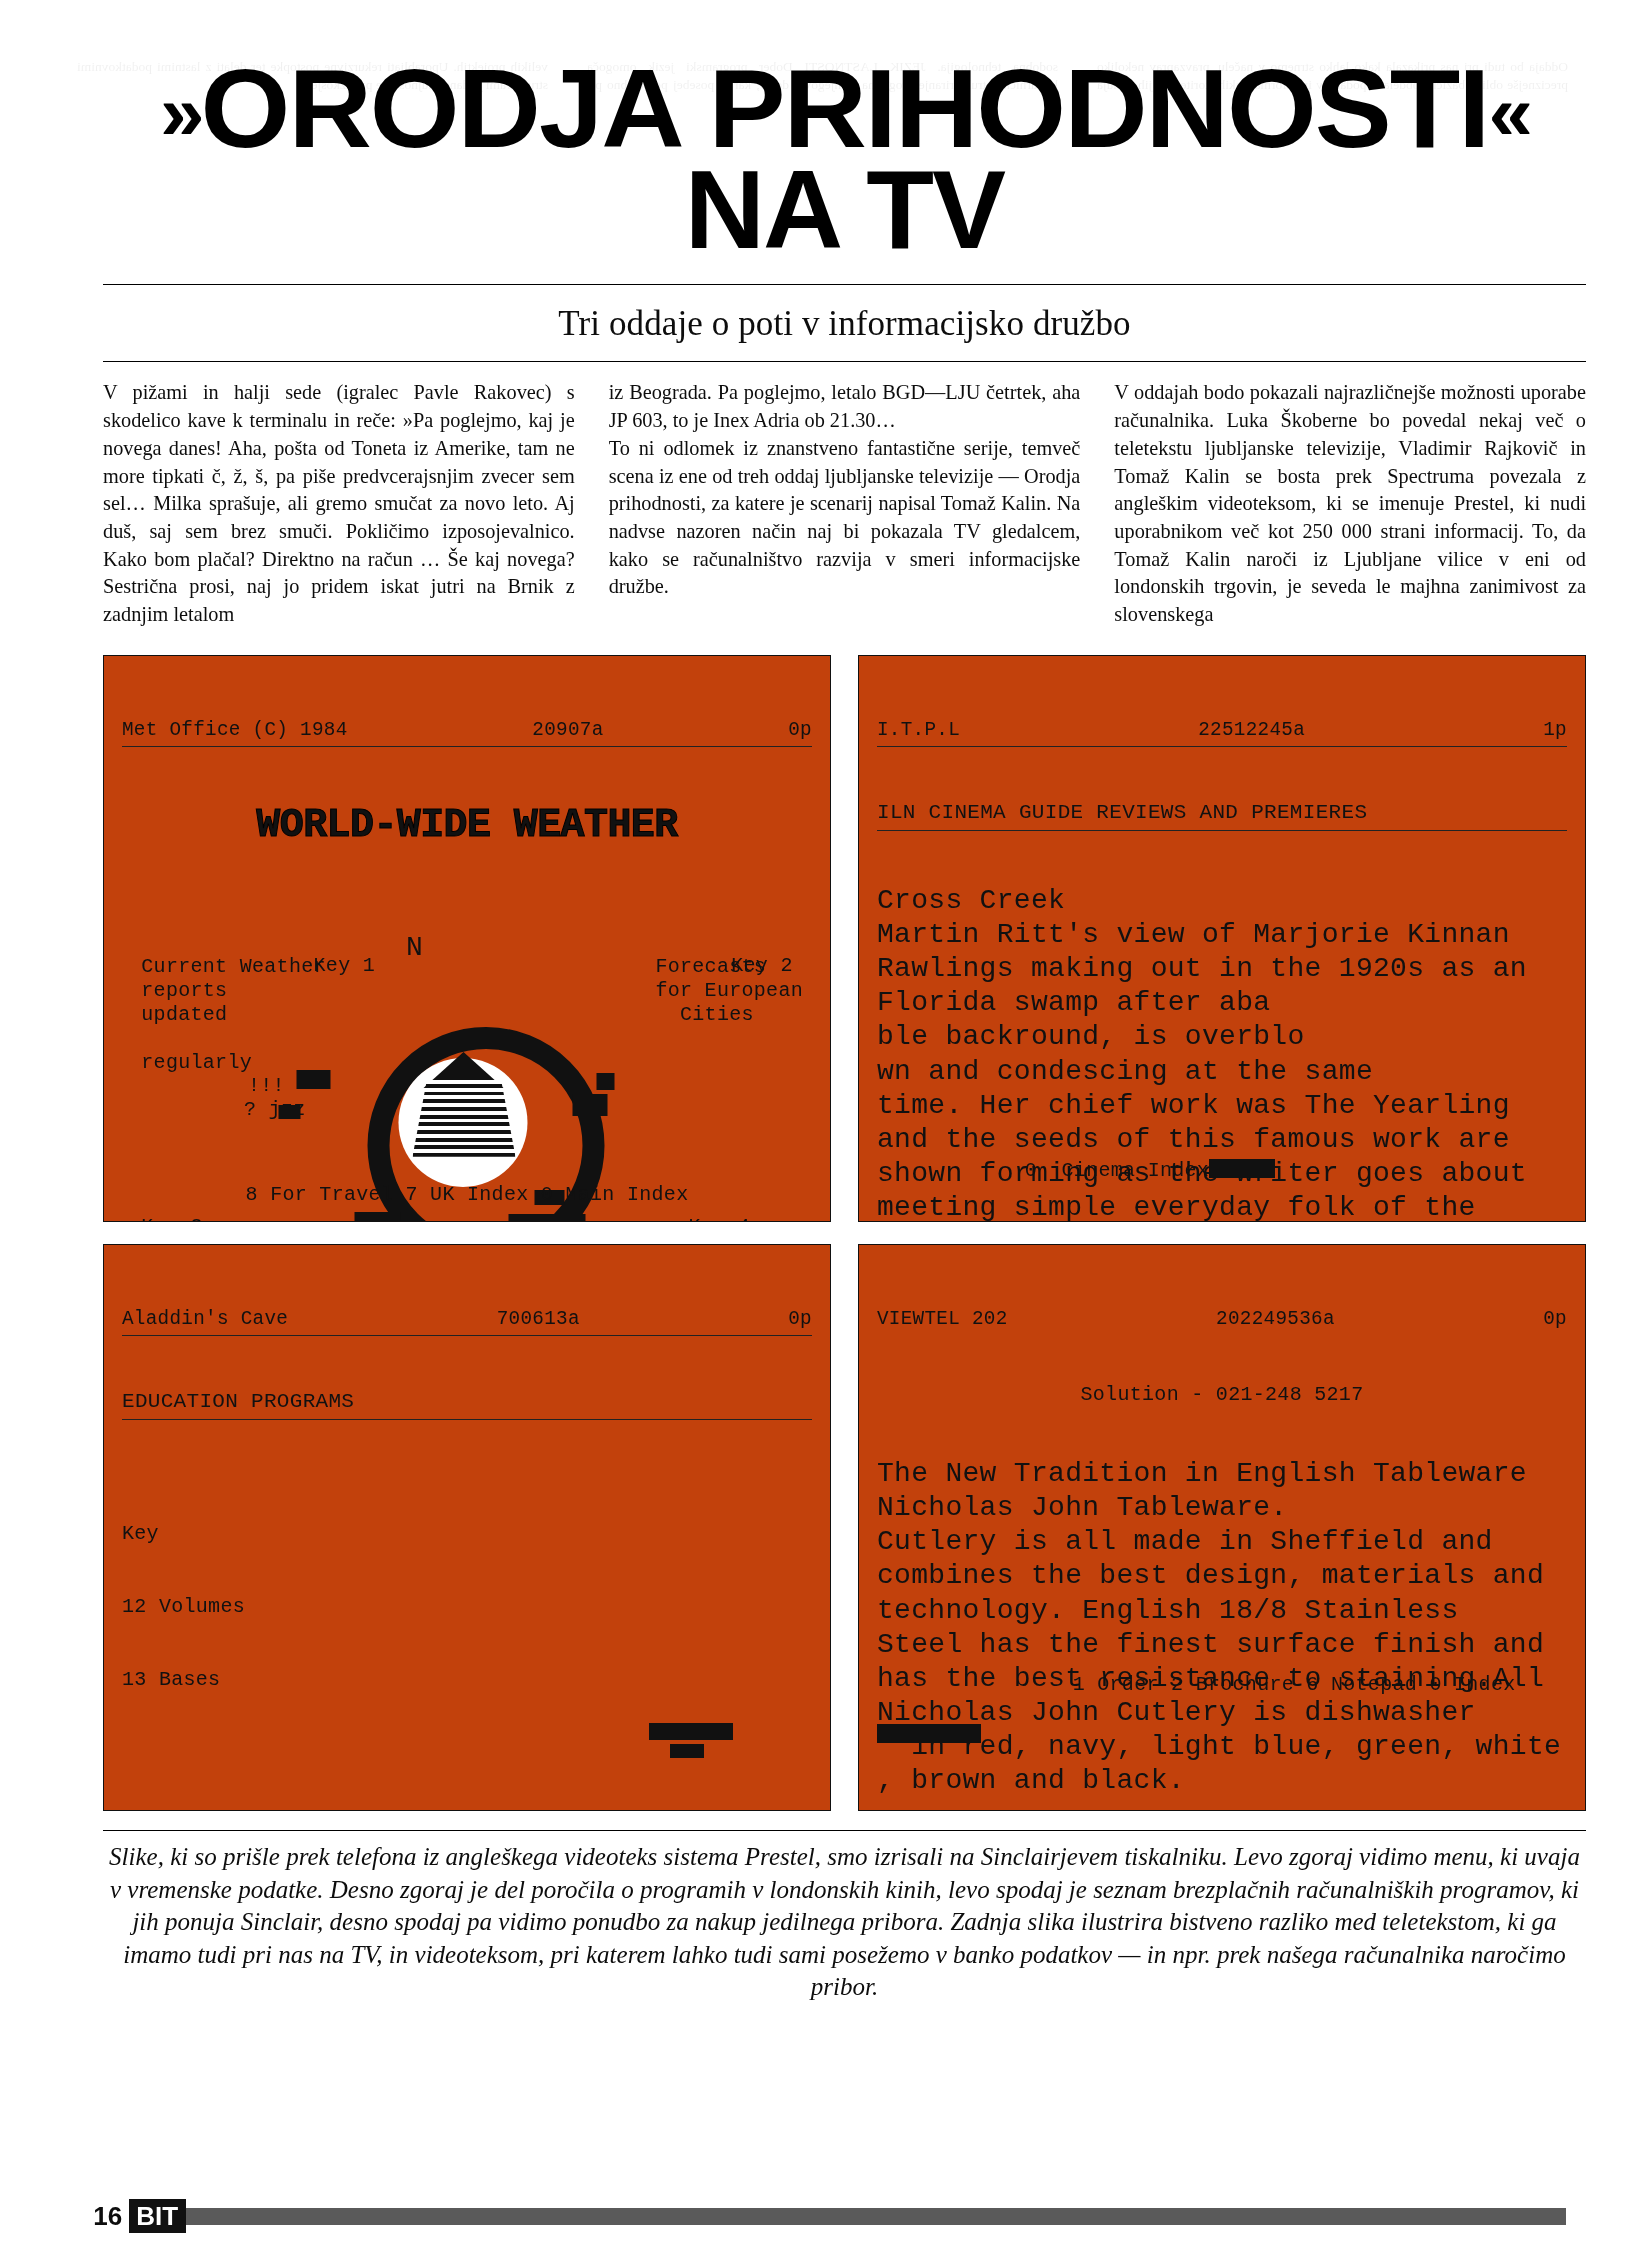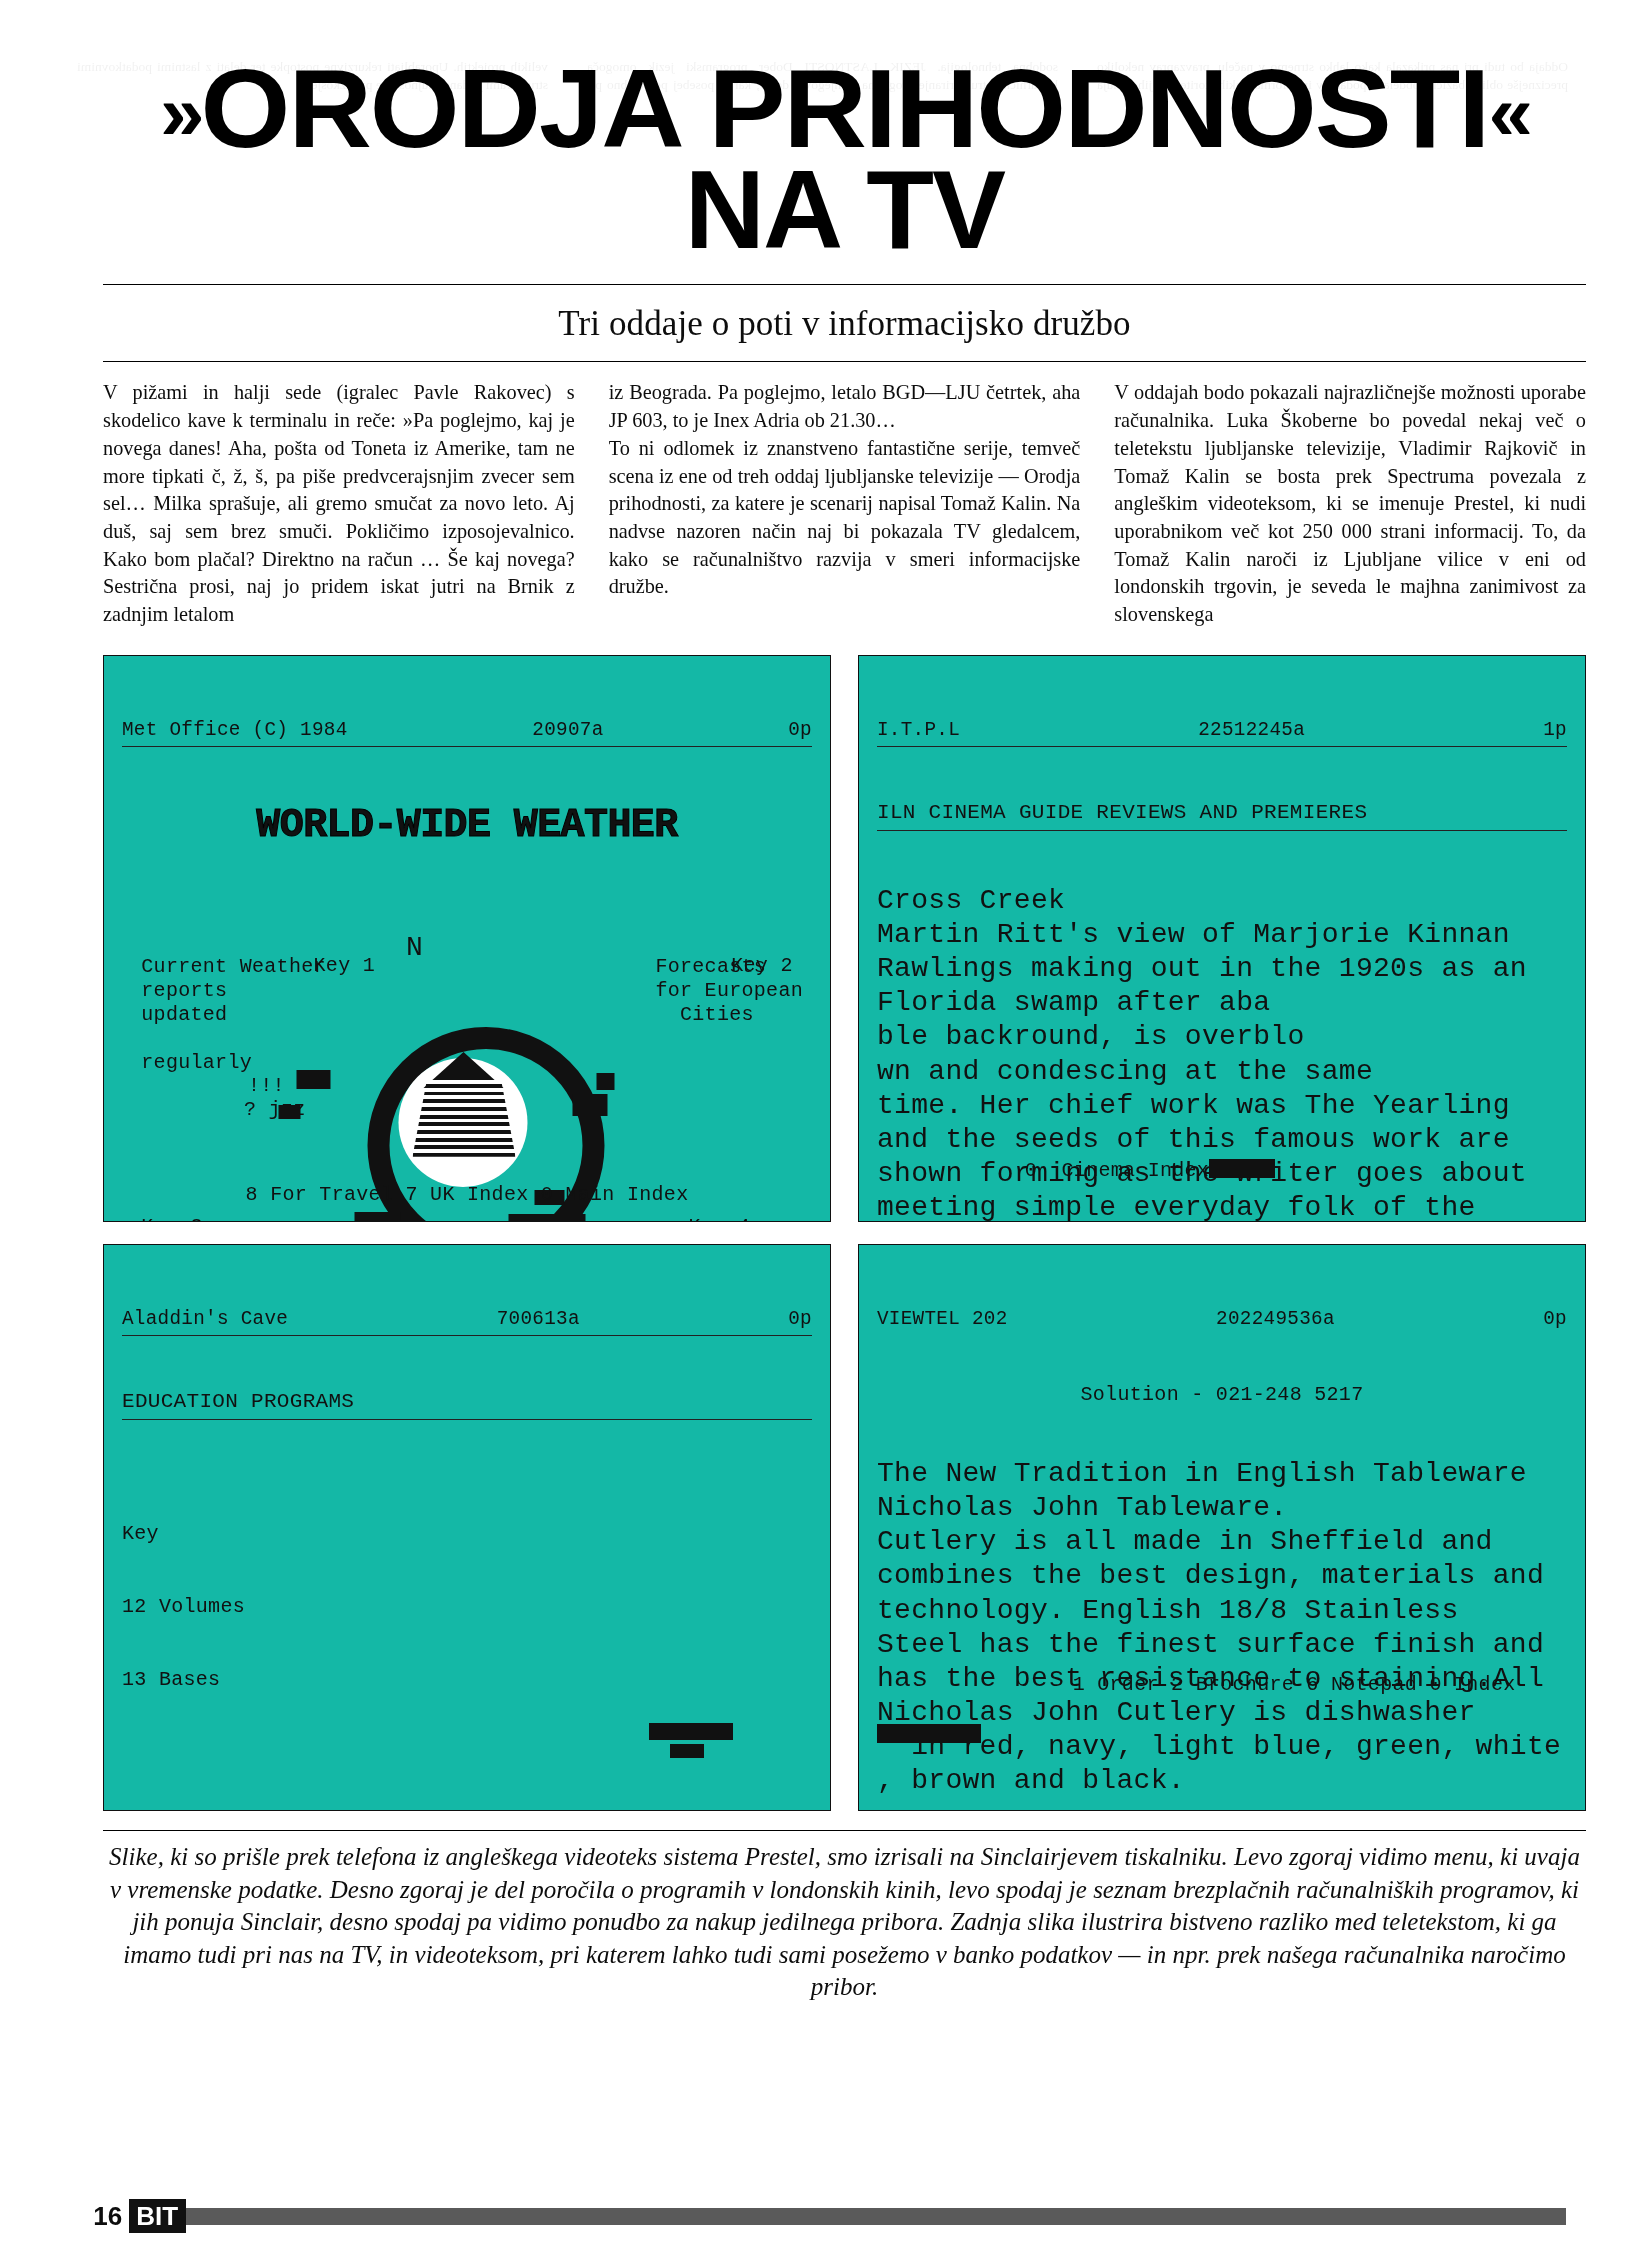--- a/index.html
+++ b/index.html
@@ -108,21 +108,21 @@
   
   .shots {
     margin-top: 26px;
     display: grid;
     grid-template-columns: 1fr 1fr;
     grid-template-rows: auto auto;
     gap: 22px 27px;
   }
   .shot {
     border: 1.9px solid #111;
-    background: #14b8a6;
+    background: #c2410c;
     padding: 17px 18px 14px 18px;
     box-sizing: border-box;
     height: 567px;
     position: relative;
     overflow: hidden;
   }
   .tv {
     font-family: "Liberation Mono", monospace;
     font-size: 19.3px;
     line-height: 1.20;

